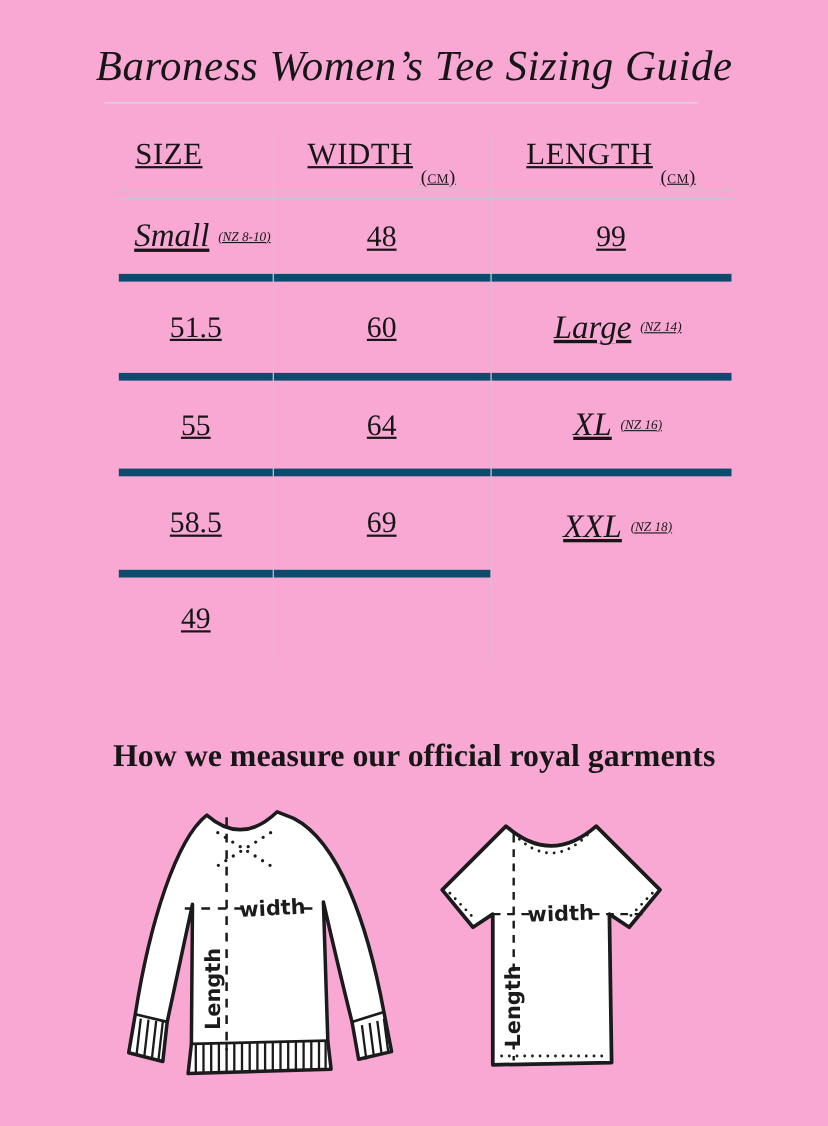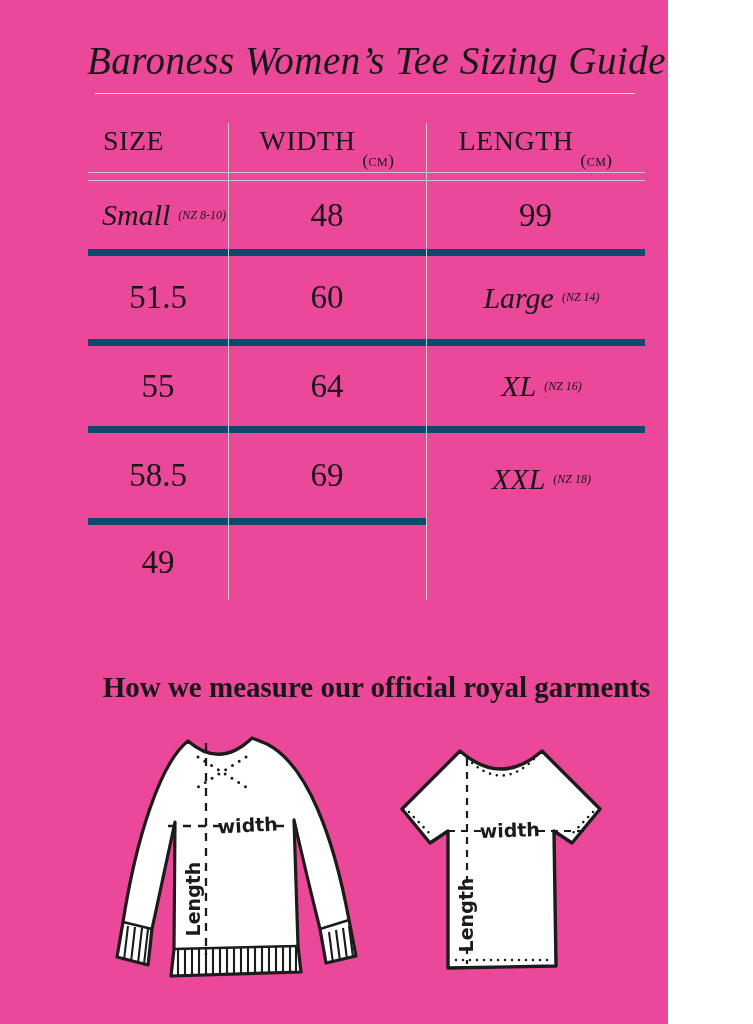--- a/index.html
+++ b/index.html
@@ -1,56 +1,57 @@
 <!DOCTYPE html>
 <html><head>
 <meta charset="utf-8">
 <style>
   * { margin:0; padding:0; box-sizing:border-box; }
   html,body { background:#ffffff; }
   #page {
-    position:relative; width:668px; height:1024px;
-    background:#ec4899; overflow:hidden;
+    position:relative; width:753px; height:1024px;
+    background:#f9a8d4; overflow:hidden;
     font-family:"Liberation Serif", serif; color:#161616;
   }
 
   
   #page-title {
     position:absolute; top:38px; left:0; width:753px;
     text-align:center; font-style:italic; font-weight:normal;
     font-size:39px; line-height:46px; letter-spacing:0.5px;
   }
   #title-divider {
     position:absolute; left:95px; top:93px; width:540px; height:1px;
     background:#dedede;
   }
 
   
   #sizing-table {
-    position:absolute; left:88px; top:110px; width:557px; height:490px;
+    position:absolute; left:108px; top:110px; width:557px; height:490px;
     display:grid;
     grid-template-columns:140px 198px 219px;
     grid-template-rows:62px 9px 75px 90px 87px 92px 75px;
+    text-decoration:underline;
   }
   .vline { position:absolute; top:13px; width:1px; height:477px; background:#c8c8c8; }
   #vline-1 { left:140px; }
   #vline-2 { left:338px; }
   .dbl-rule { grid-column:1 / -1; border-top:1px solid #c8c8c8; border-bottom:1px solid #c8c8c8; }
   .cell {
     display:flex; align-items:center; justify-content:center;
     white-space:nowrap; overflow:visible;
   }
   .rb { border-bottom:7px solid #0c4a6e; }
   .hcell { font-size:28px; letter-spacing:0.5px; }
   .hcell-size { justify-content:flex-start; padding-left:15px; }
   .unit { font-size:17px; margin-left:7px; font-variant:small-caps; letter-spacing:0.5px;margin-top:40px; }
   .size-cell { padding-left:12px; }
   .size-name { font-style:italic; font-size:30px; }
   .size-nz { font-style:italic; font-size:12px; margin-left:8px; }
-  .num { font-size:33px; }
+  .num { font-size:27px; }
 
   
   #measure-heading {
     position:absolute; top:670px; left:0; width:753px;
     text-align:center; font-weight:bold; font-size:29px; line-height:34px;
   }
   #sweater-illustration { position:absolute; left:108px; top:727px; }
   #tee-illustration { position:absolute; left:388px; top:735px; }
   .hand-label {
     font-family:"DejaVu Sans", sans-serif; font-weight:bold; font-size:19px;

